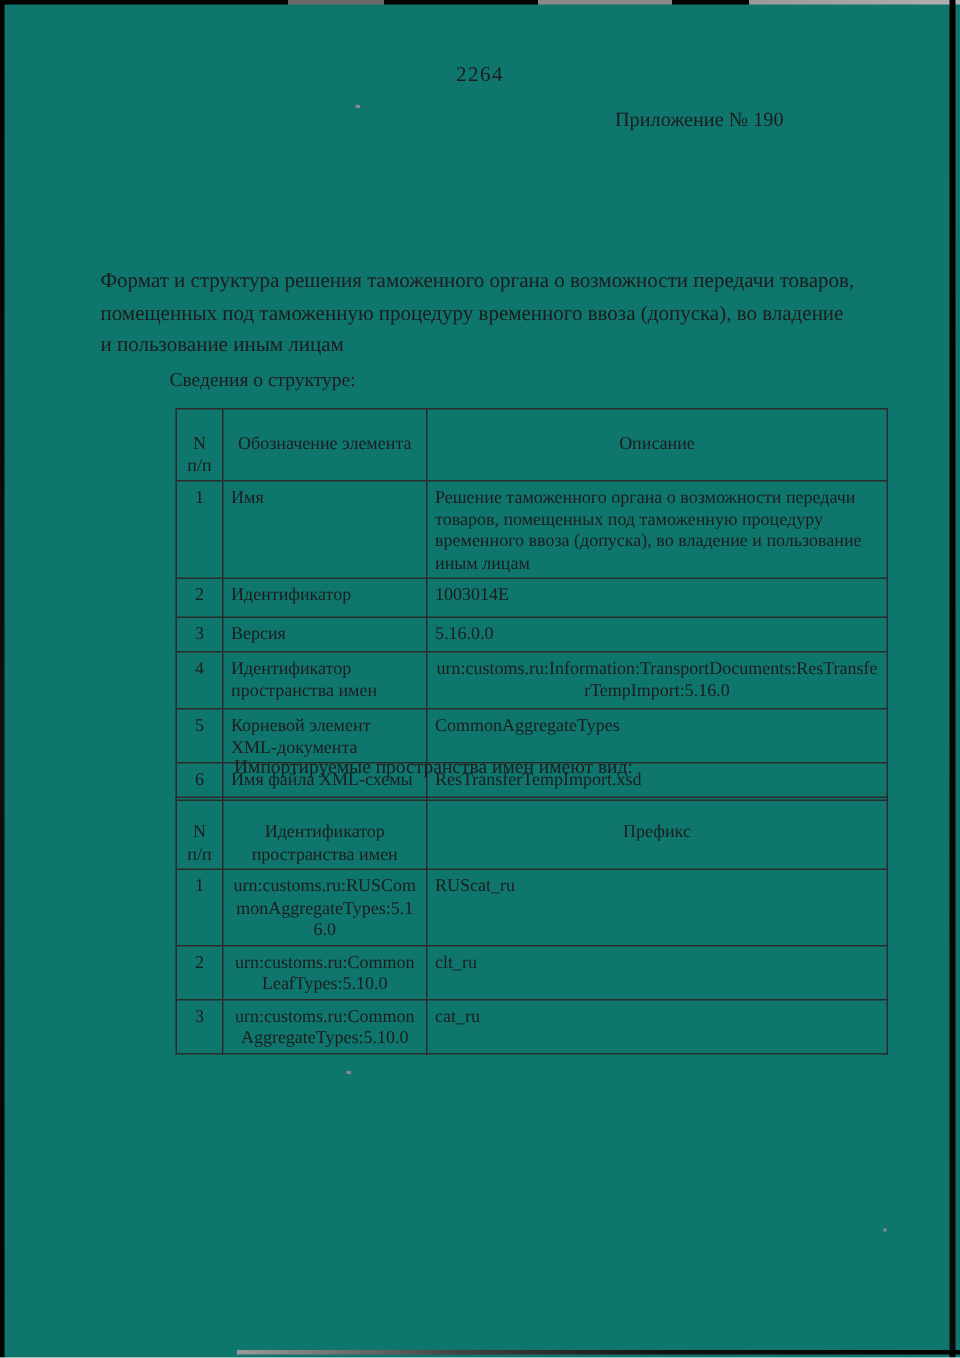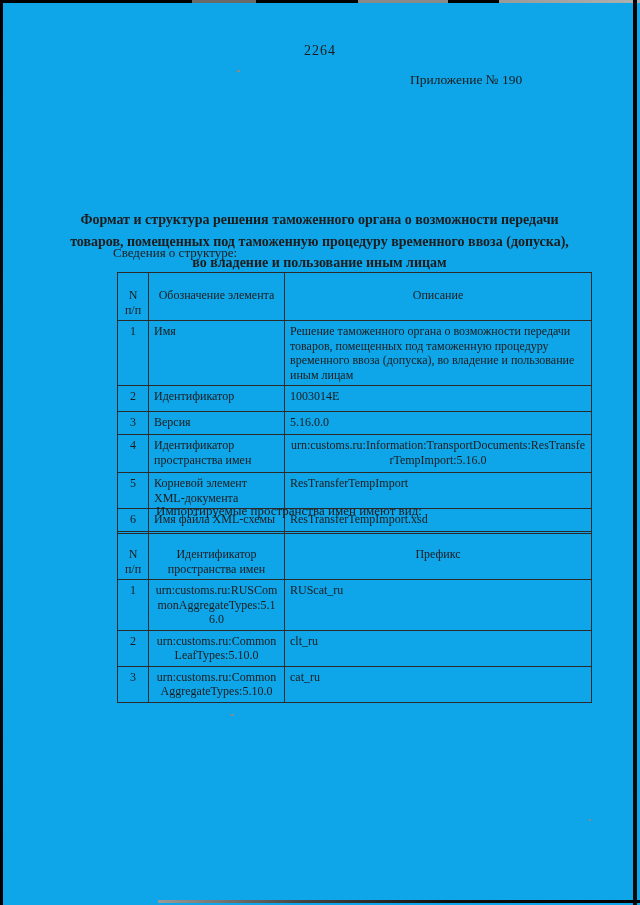--- a/index.html
+++ b/index.html
@@ -1,38 +1,38 @@
 <!DOCTYPE html>
 <html><head>
 <meta charset="utf-8">
 <style>
   html,body{margin:0;padding:0;background:#fff;}
   .page{
-    position:relative;width:640px;height:905px;background:#0ea5e9;
+    position:relative;width:640px;height:905px;background:#0f766e;
     font-family:"Liberation Serif", serif;color:#1c1c1c;overflow:hidden;
   }
   
   .edge-top{position:absolute;top:0;left:0;width:640px;height:3px;
     background:linear-gradient(90deg,#000 0%,#000 30%,#6a6a6a 30%,#6a6a6a 40%,#000 40%,#000 56%,#8a8a8a 56%,#8a8a8a 70%,#000 70%,#000 78%,#9a9a9a 78%,#b0b0b0 100%);}
   .edge-left{position:absolute;top:0;left:0;width:3px;height:905px;
     background:linear-gradient(180deg,#000 0%,#111 55%,#000 100%);}
   .edge-right{position:absolute;top:0;left:633px;width:4px;height:905px;
     background:linear-gradient(180deg,#000 0%,#0a0a0a 100%);}
   .edge-bottom{position:absolute;left:158px;top:900px;width:482px;height:3px;
     background:linear-gradient(90deg,#9a9a9a 0%,#444 30%,#111 60%,#000 100%);}
   .speck{position:absolute;background:#8a8a8a;}
 
   .page-number{position:absolute;top:43px;left:0;width:640px;text-align:center;
     font-size:14px;letter-spacing:1px;}
   .right-block{position:absolute;left:410px;top:71px;font-size:13.5px;line-height:18px;}
   .approved-block{position:absolute;left:410px;top:104px;font-size:13.5px;line-height:18.5px;}
   .underlined{border-bottom:1px solid #1c1c1c;padding-right:10px;
     font-family:"Liberation Sans", sans-serif;font-weight:bold;font-size:12.5px;letter-spacing:.3px;}
-  .doc-title{position:absolute;left:67px;top:177px;width:505px;text-align:center;
-    font-weight:bold;font-size:14px;line-height:21.5px;margin-top:32px;}
+  .doc-title{position:absolute;left:67px;top:177px;width:505px;text-align:left;
+    font-weight:normal;font-size:14px;line-height:21.5px;}
   .section-label{position:absolute;left:113px;font-size:13px;}
   .lbl-1{top:245px;}
   .lbl-2{top:503px;margin-left:43px;}
 
   table.tbl{position:absolute;left:117px;width:475px;border-collapse:collapse;
     table-layout:fixed;font-size:12px;line-height:14.5px;}
   .tbl-1{top:272px;}
   .tbl-2{top:531px;}
   .tbl td,.tbl th{border:1px solid #2a2a2a;vertical-align:top;padding:3px 5px;
     font-weight:normal;overflow:hidden;}
@@ -92,21 +92,21 @@
       <td>5.16.0.0</td>
     </tr>
     <tr style="height:38px">
       <td class="num">4</td>
       <td>Идентификатор пространства имен</td>
       <td class="ba">urn:customs.ru:Information:TransportDocuments:ResTransferTempImport:5.16.0</td>
     </tr>
     <tr style="height:32px">
       <td class="num">5</td>
       <td>Корневой элемент XML-документа</td>
-      <td>ResTransferTempImport</td>
+      <td>CommonAggregateTypes</td>
     </tr>
     <tr style="height:25px">
       <td class="num">6</td>
       <td>Имя файла XML-схемы</td>
       <td>ResTransferTempImport.xsd</td>
     </tr>
   </tbody>
     </table>
 
   <div class="section-label lbl-2">Импортируемые пространства имен имеют вид:</div>

